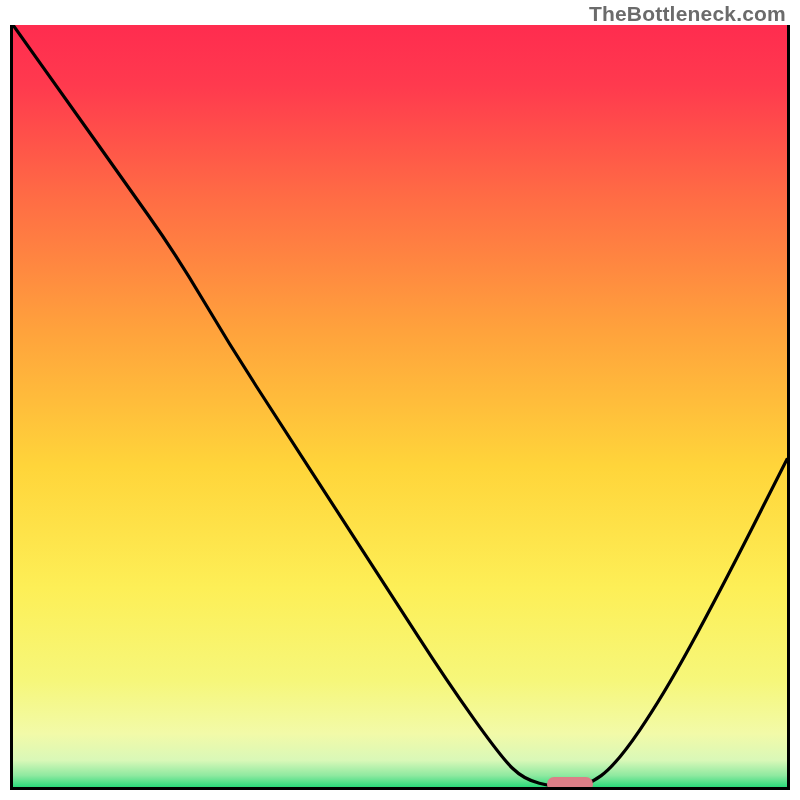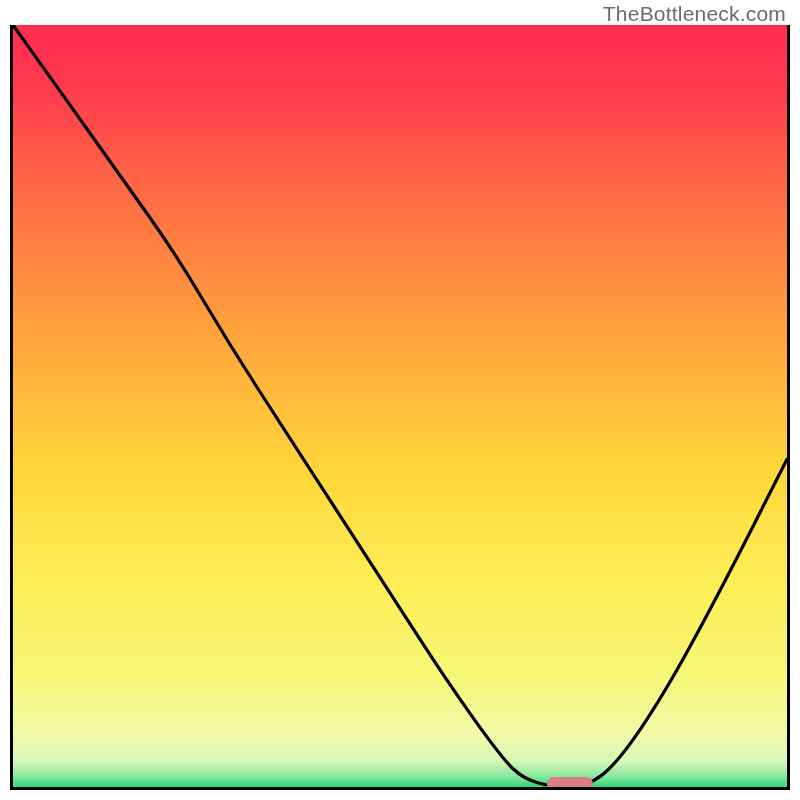--- a/index.html
+++ b/index.html
@@ -29,20 +29,21 @@
     right: 0;
     bottom: 0;
   }
   .watermark {
     position: absolute;
     top: 2px;
     right: 14px;
     font-size: 21px;
     color: #6b6b6b;
     letter-spacing: 0.2px;
+    font-weight: bold;
   }
   svg.curve {
     position: absolute;
     left: 0;
     top: 0;
     width: 100%;
     height: 100%;
     overflow: visible;
   }
   .marker {

